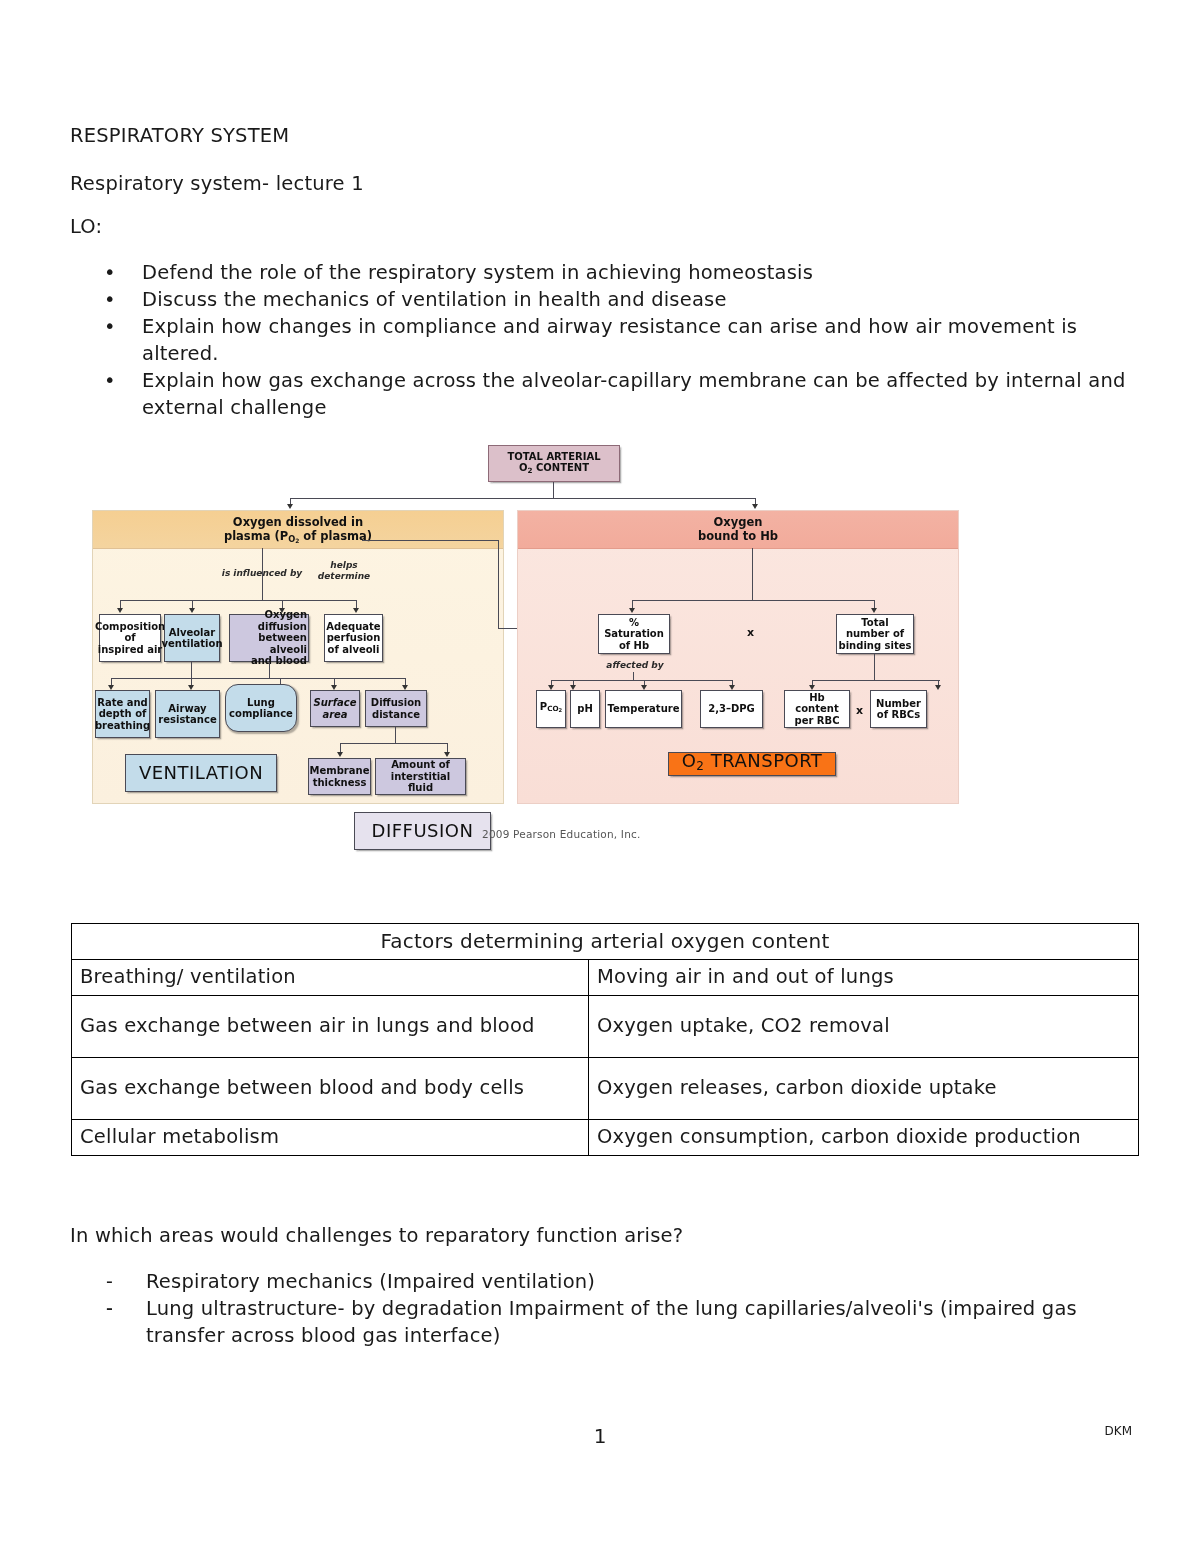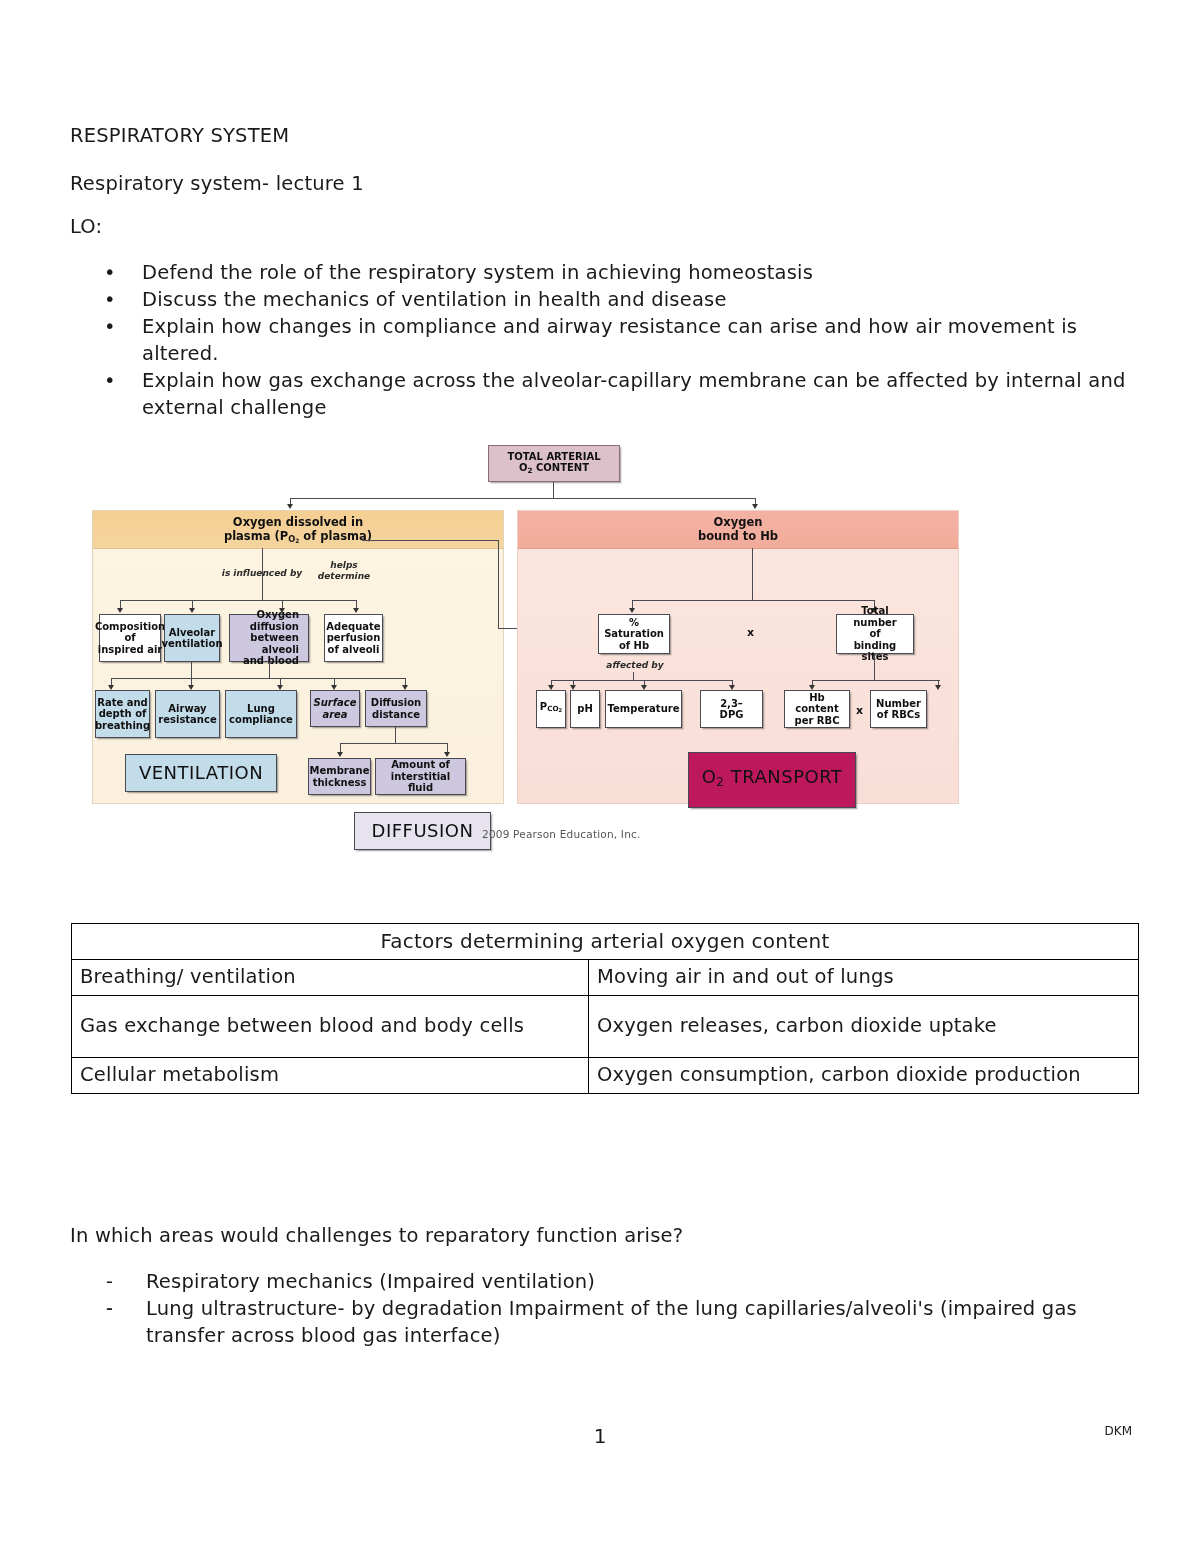--- a/index.html
+++ b/index.html
@@ -137,21 +137,21 @@
     background: #ffffff;
     font-size: 10px;
     line-height: 11.5px;
     font-weight: bold;
     text-align: center;
     color: #101010;
     display: flex;
     align-items: center;
     justify-content: center;
     box-shadow: 1.5px 1.5px 1.5px rgba(0,0,0,0.30);
-    padding: 9px;
+    padding: 1px;
   }
   .node.blue { background: #c3dcea; }
   .node.purple { background: #cdc8df; }
   .node.mauve { background: #dcc0ca; border-color: #8d6a77; }
   .node.big {
     font-size: 18px;
     font-weight: normal;
     letter-spacing: 0.5px;
     border-width: 1.5px;
   }
@@ -305,21 +305,21 @@
     <div class="conn" style="left:177px; top:238px; width:66px; height:1.2px;"></div>
     <div class="arrowhead" style="left:239px; top:245px;"></div>
     <div class="arrowhead" style="left:310px; top:245px;"></div>
 
     <div class="node blue" style="left:3px; top:250px; width:55px; height:48px;">
       <span>Rate and<br>depth of<br>breathing</span>
     </div>
     <div class="node blue" style="left:63px; top:250px; width:65px; height:48px;">
       <span>Airway<br>resistance</span>
     </div>
-    <div class="node blue" style="left:133px; top:250px; width:72px; height:48px;">
+    <div class="node blue" style="left:133px; top:244px; width:72px; height:48px;border-radius:13px;">
       <span>Lung<br>compliance</span>
     </div>
     <div class="node purple" style="left:218px; top:250px; width:50px; height:37px;font-style:italic;">
       <span>Surface<br>area</span>
     </div>
     <div class="node purple" style="left:273px; top:250px; width:62px; height:37px;">
       <span>Diffusion<br>distance</span>
     </div>
 
     <div class="conn" style="left:303px; top:287px; width:1.2px; height:16px;"></div>
@@ -400,35 +400,39 @@
       <span>2,3–DPG</span>
     </div>
     <div class="node" style="left:692px; top:250px; width:66px; height:38px;">
       <span>Hb content<br>per RBC</span>
     </div>
     <div style="position:absolute; left:764px; top:264px; font-size:11px; font-weight:bold; color:#111;">x</div>
     <div class="node" style="left:778px; top:250px; width:57px; height:38px;">
       <span>Number<br>of RBCs</span>
     </div>
 
-    <div class="node big" style="left:576px; top:312px; width:168px; height:56px; background:#be185d;margin-left:20px;">
+    <div class="node big" style="left:576px; top:312px; width:168px; height:24px; background:#f97316;">
       <span>O<sub>2</sub> TRANSPORT</span>
     </div>
 
     <div class="copyright" style="left:390px; top:388px;">2009 Pearson Education, Inc.</div>
   </div>
 
   <table class="tbl">
     <tbody>
       <tr>
         <td class="hdr" colspan="2">Factors determining arterial oxygen content</td>
       </tr>
       <tr>
         <td class="col-a">Breathing/ ventilation</td>
         <td>Moving air in and out of lungs</td>
+      </tr>
+      <tr>
+        <td class="col-a tall">Gas exchange between air in lungs and blood</td>
+        <td>Oxygen uptake, CO2 removal</td>
       </tr>
       <tr>
         <td class="col-a tall">Gas exchange between blood and body cells</td>
         <td>Oxygen releases, carbon dioxide uptake</td>
       </tr>
       <tr>
         <td class="col-a">Cellular metabolism</td>
         <td>Oxygen consumption, carbon dioxide production</td>
       </tr>
     </tbody>

